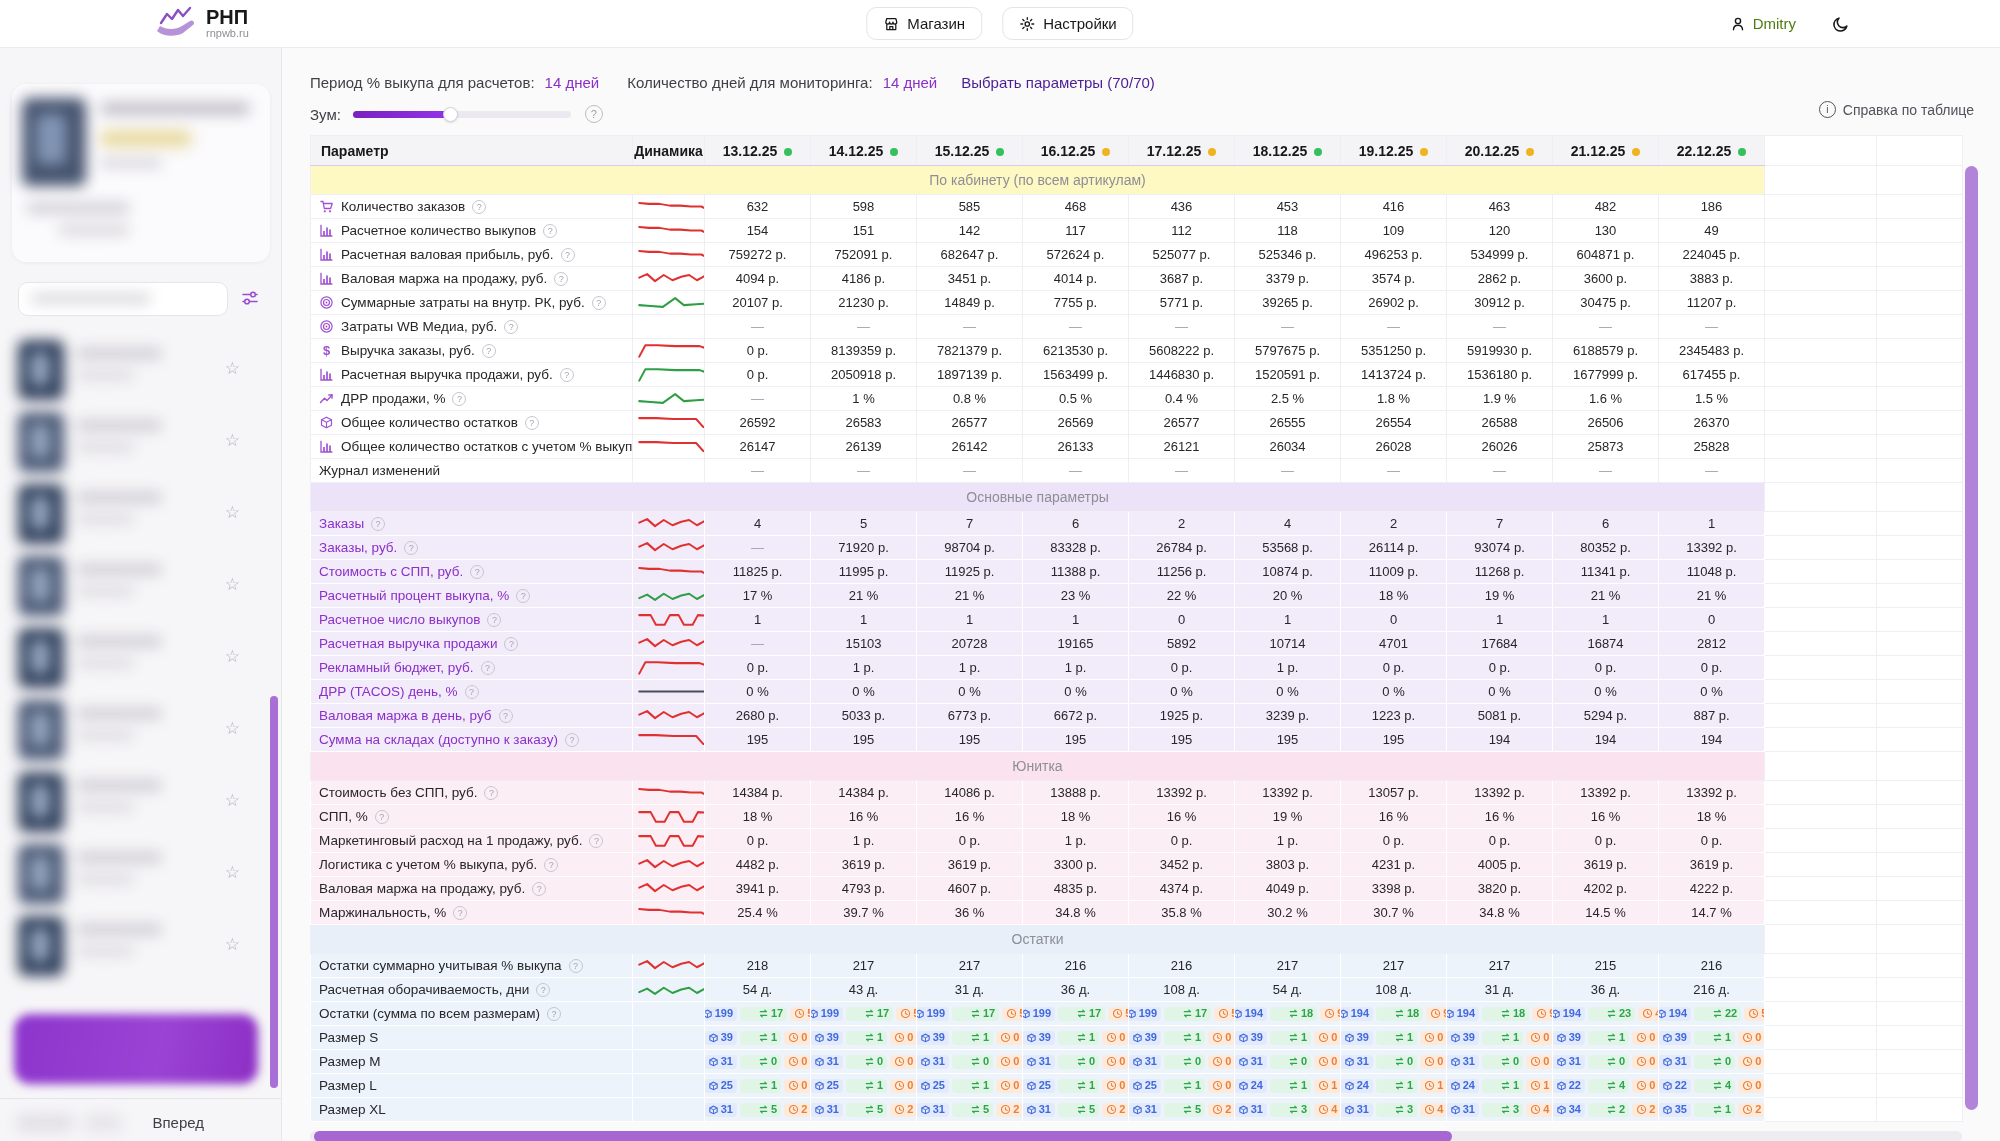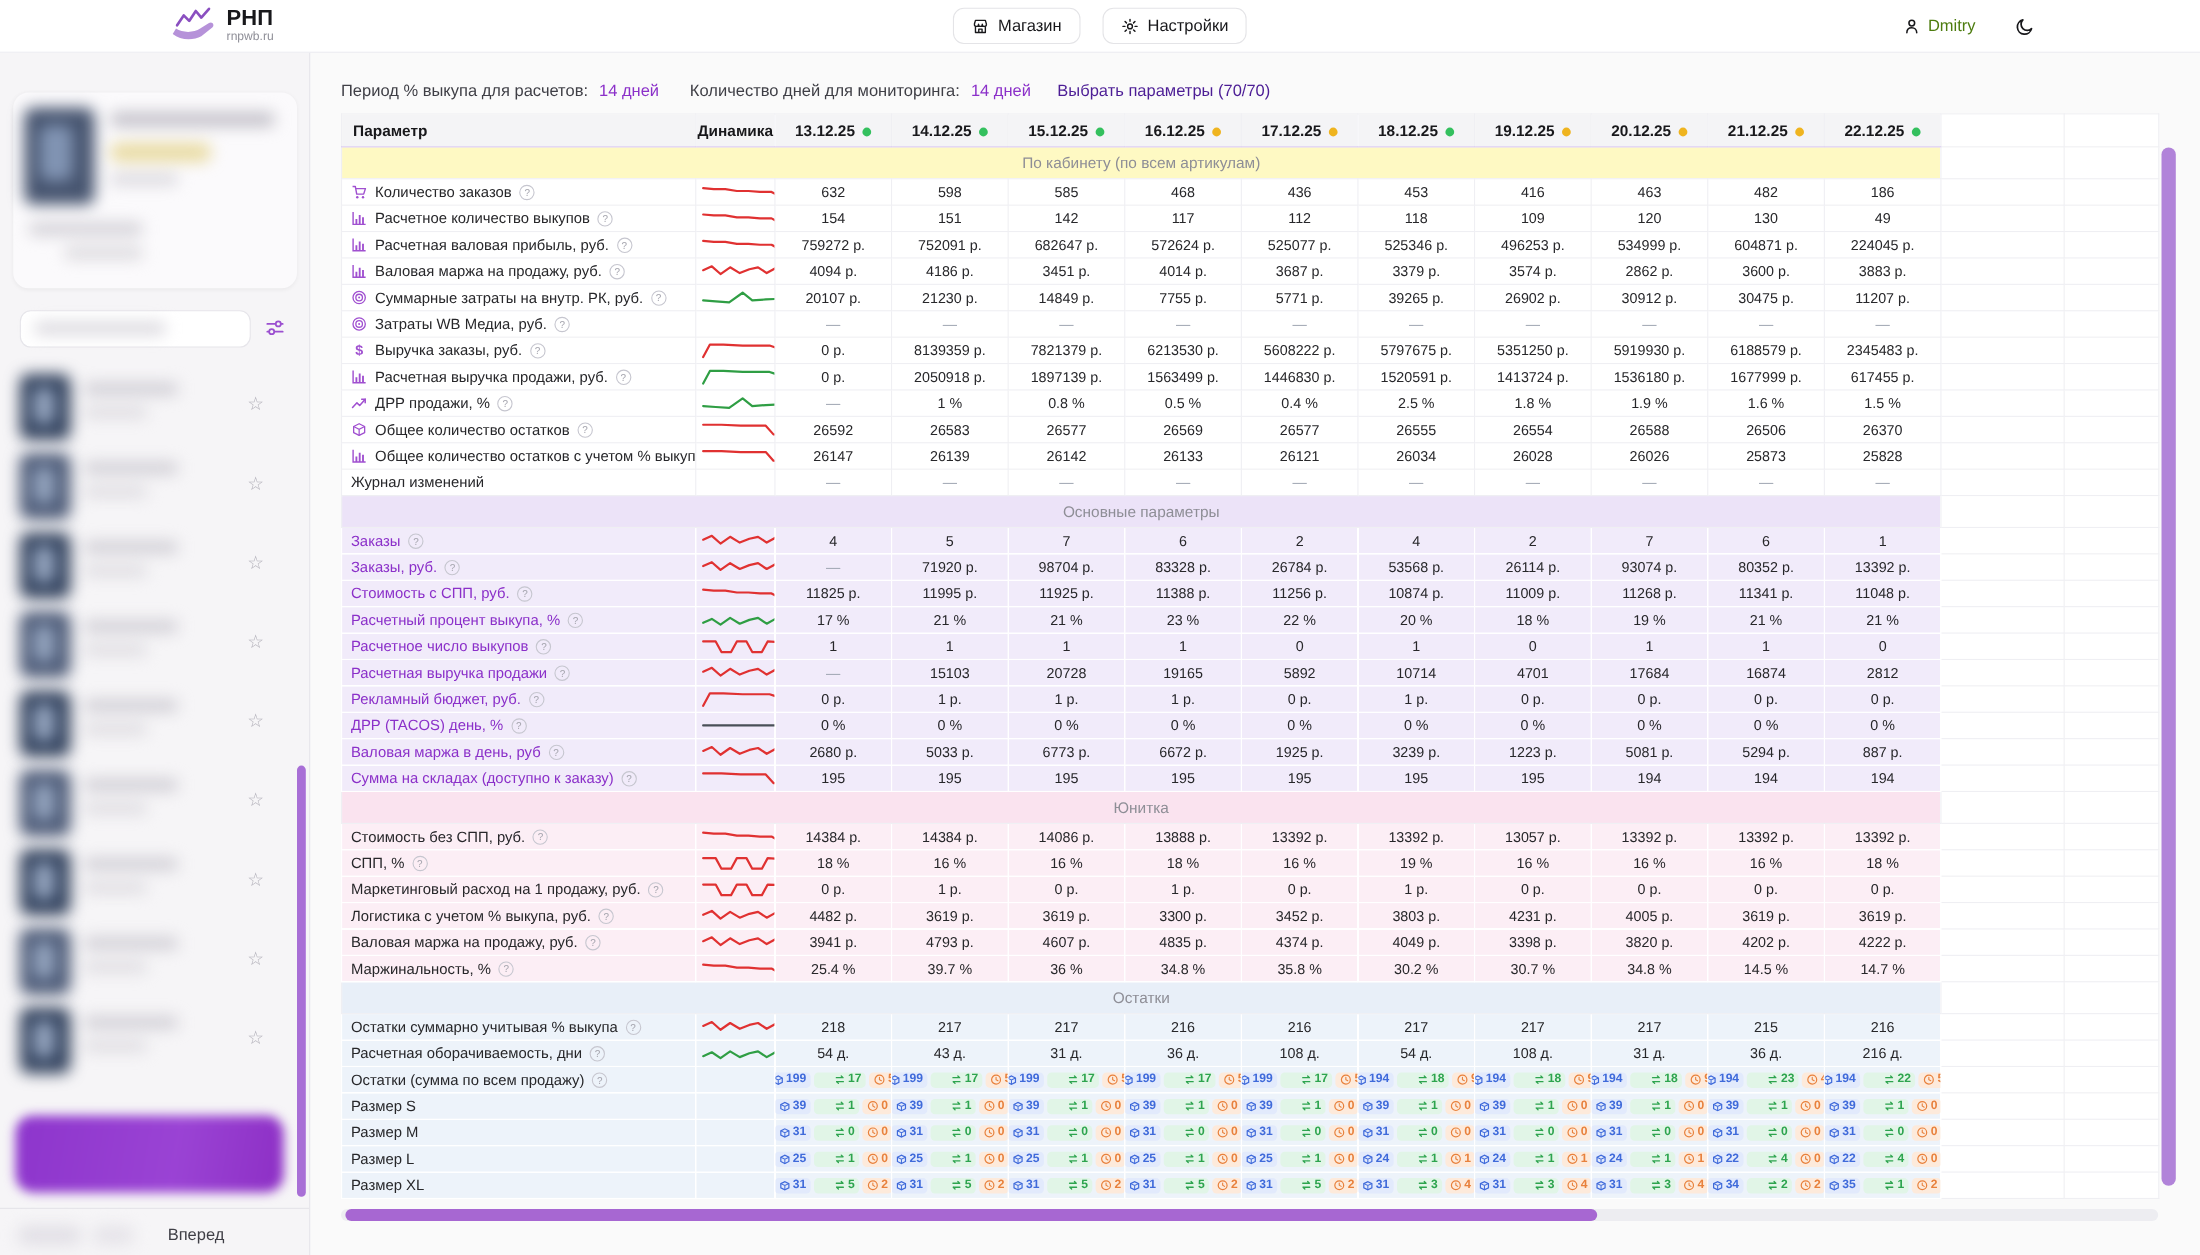--- a/index.html
+++ b/index.html
@@ -274,20 +274,32 @@
 
   <div class="main">
     <div class="trow1">
       <span>Период % выкупа для расчетов:</span>
       <span class="purple">14 дней</span>
       <span style="width:8px"></span>
       <span>Количество дней для мониторинга:</span>
       <span class="purple">14 дней</span>
       <span class="sel-link">Выбрать параметры (70/70)</span>
     </div>
+    <div class="trow2">
+      <span class="zoomlbl">Зум:</span>
+      <div class="slider">
+        <div class="fill"></div>
+          <div class="thumb"></div>
+      </div>
+      <span class="qc">?</span>
+      <div class="help-link">
+        <span class="info-ic">i</span>
+        <span>Справка по таблице</span>
+      </div>
+    </div>
 
     <div class="tablewrap">
       <table id="grid">
           <colgroup>
             <col style="width:322px">
             <col style="width:72px">
             <col style="width:106px">
             <col style="width:106px">
             <col style="width:106px">
             <col style="width:106px">
@@ -1085,21 +1097,21 @@
               <td class="vcell">108 д.</td>
               <td class="vcell">31 д.</td>
               <td class="vcell">36 д.</td>
               <td class="vcell">216 д.</td>
               <td class="ecell"></td>
               <td class="ecell"></td>
             </tr>
             <tr class="row blue">
               <td>
                 <div class="pcell">
-                  <span class="plabel">Остатки (сумма по всем продажу)</span>
+                  <span class="plabel">Остатки (сумма по всем размерам)</span>
                   <span class="help">?</span>
                 </div>
               </td>
               <td class="scell"></td>
               <td class="bcell">
                 <div class="bflex">
                   <span class="badge blue"><svg width="11" height="11" viewBox="0 0 12 12">
                       <path d="M2 4.4 L6 2.4 L10 4.4 V8.6 L6 10.6 L2 8.6 Z" fill="none" stroke="currentColor" stroke-width="1.2"></path>
                       <path d="M2 4.4 L6 6.3 L10 4.4 M6 6.3 V10.6" fill="none" stroke="currentColor" stroke-width="1"></path>
                     </svg>199</span>

